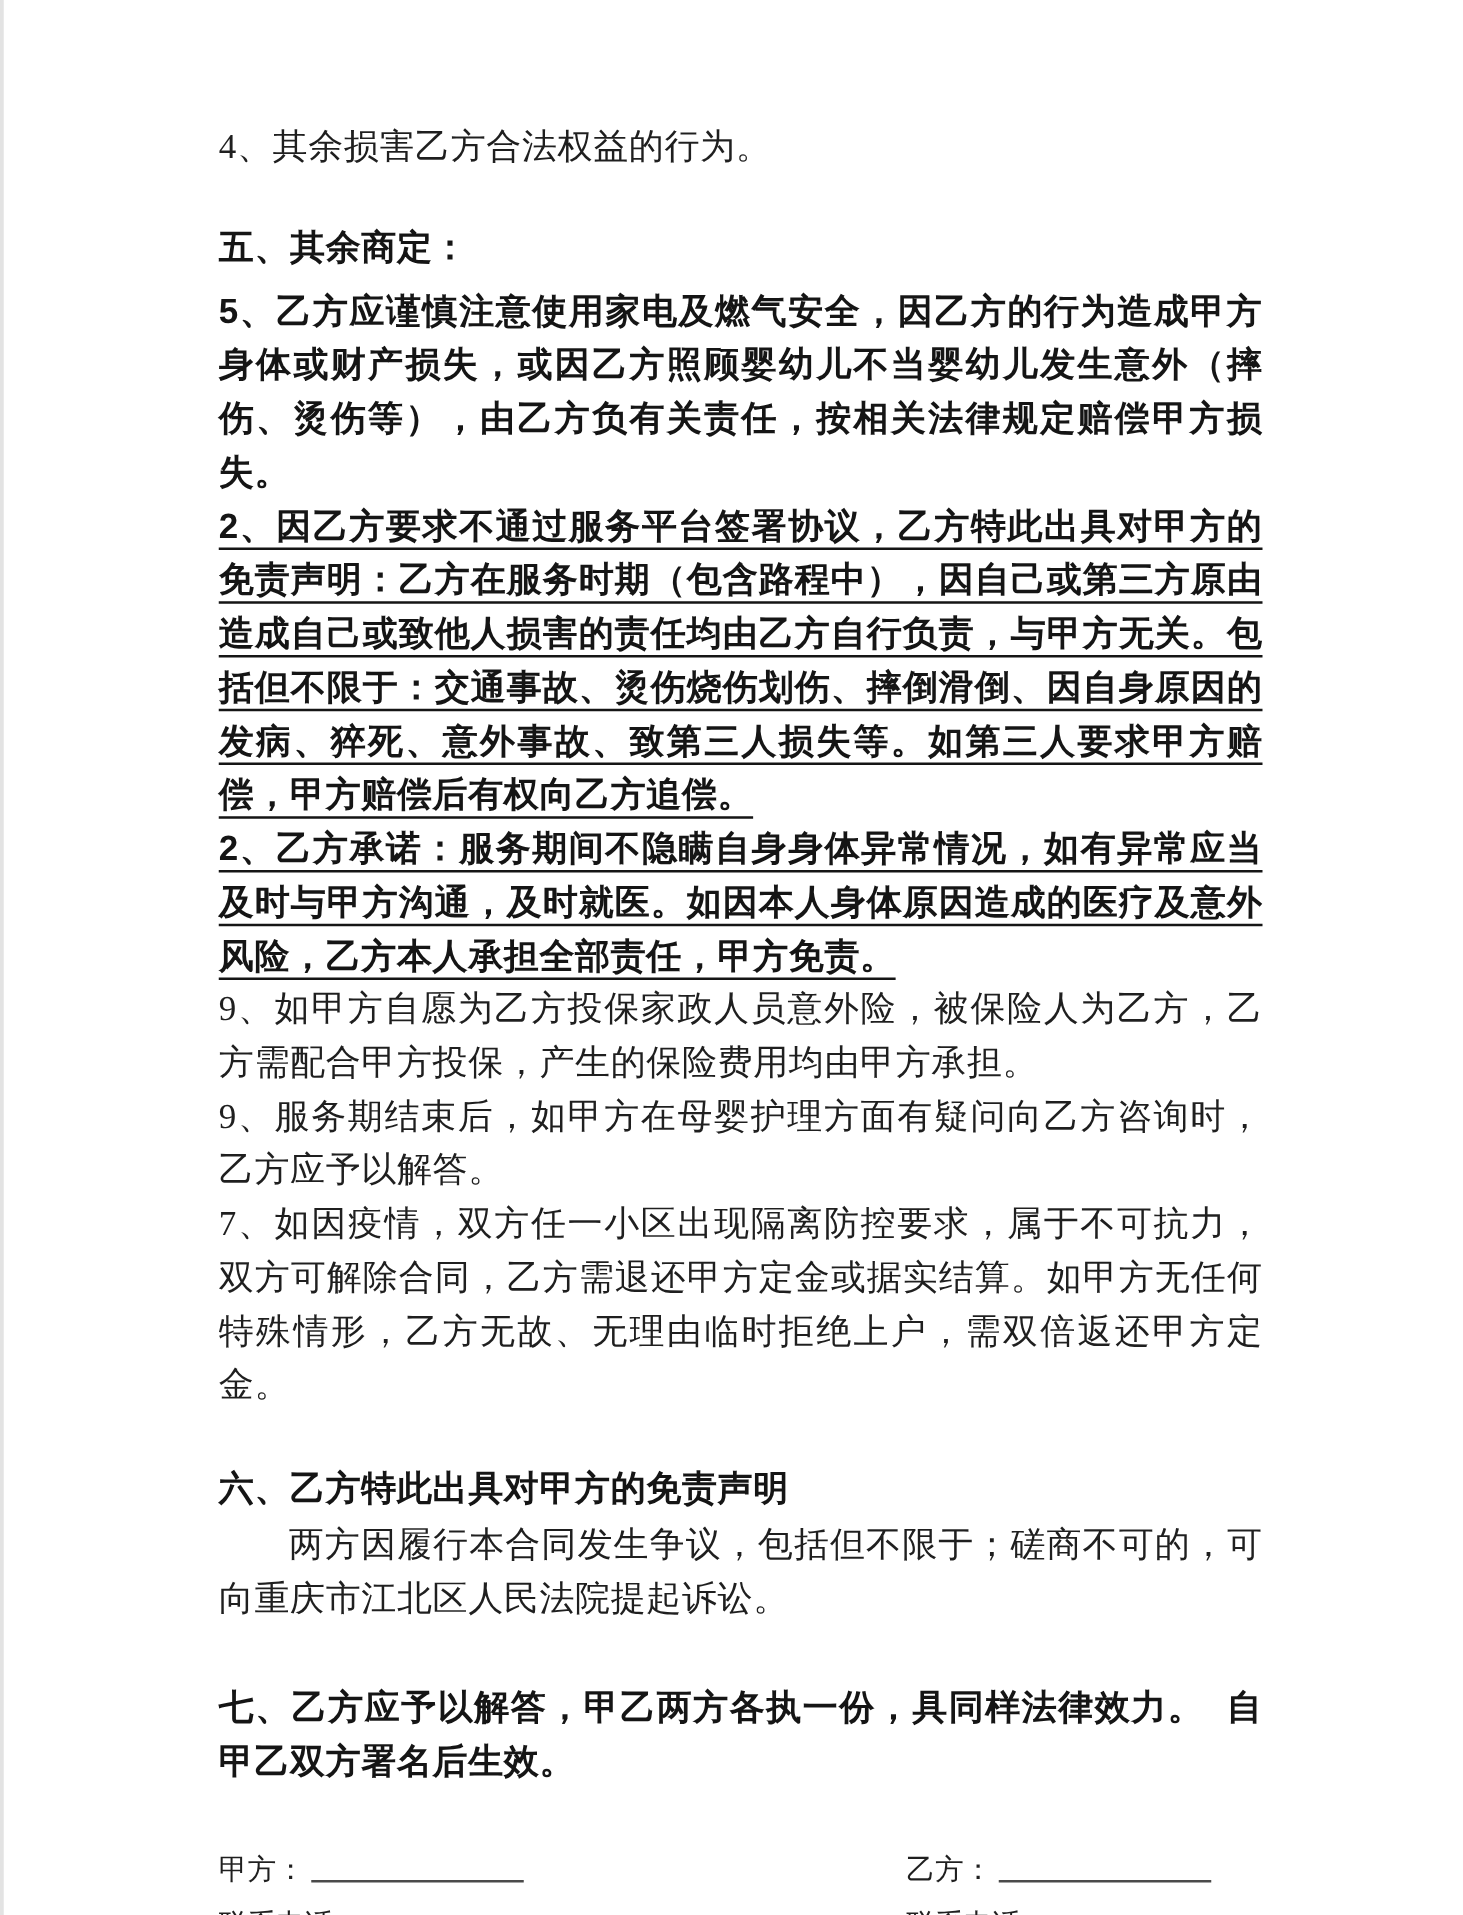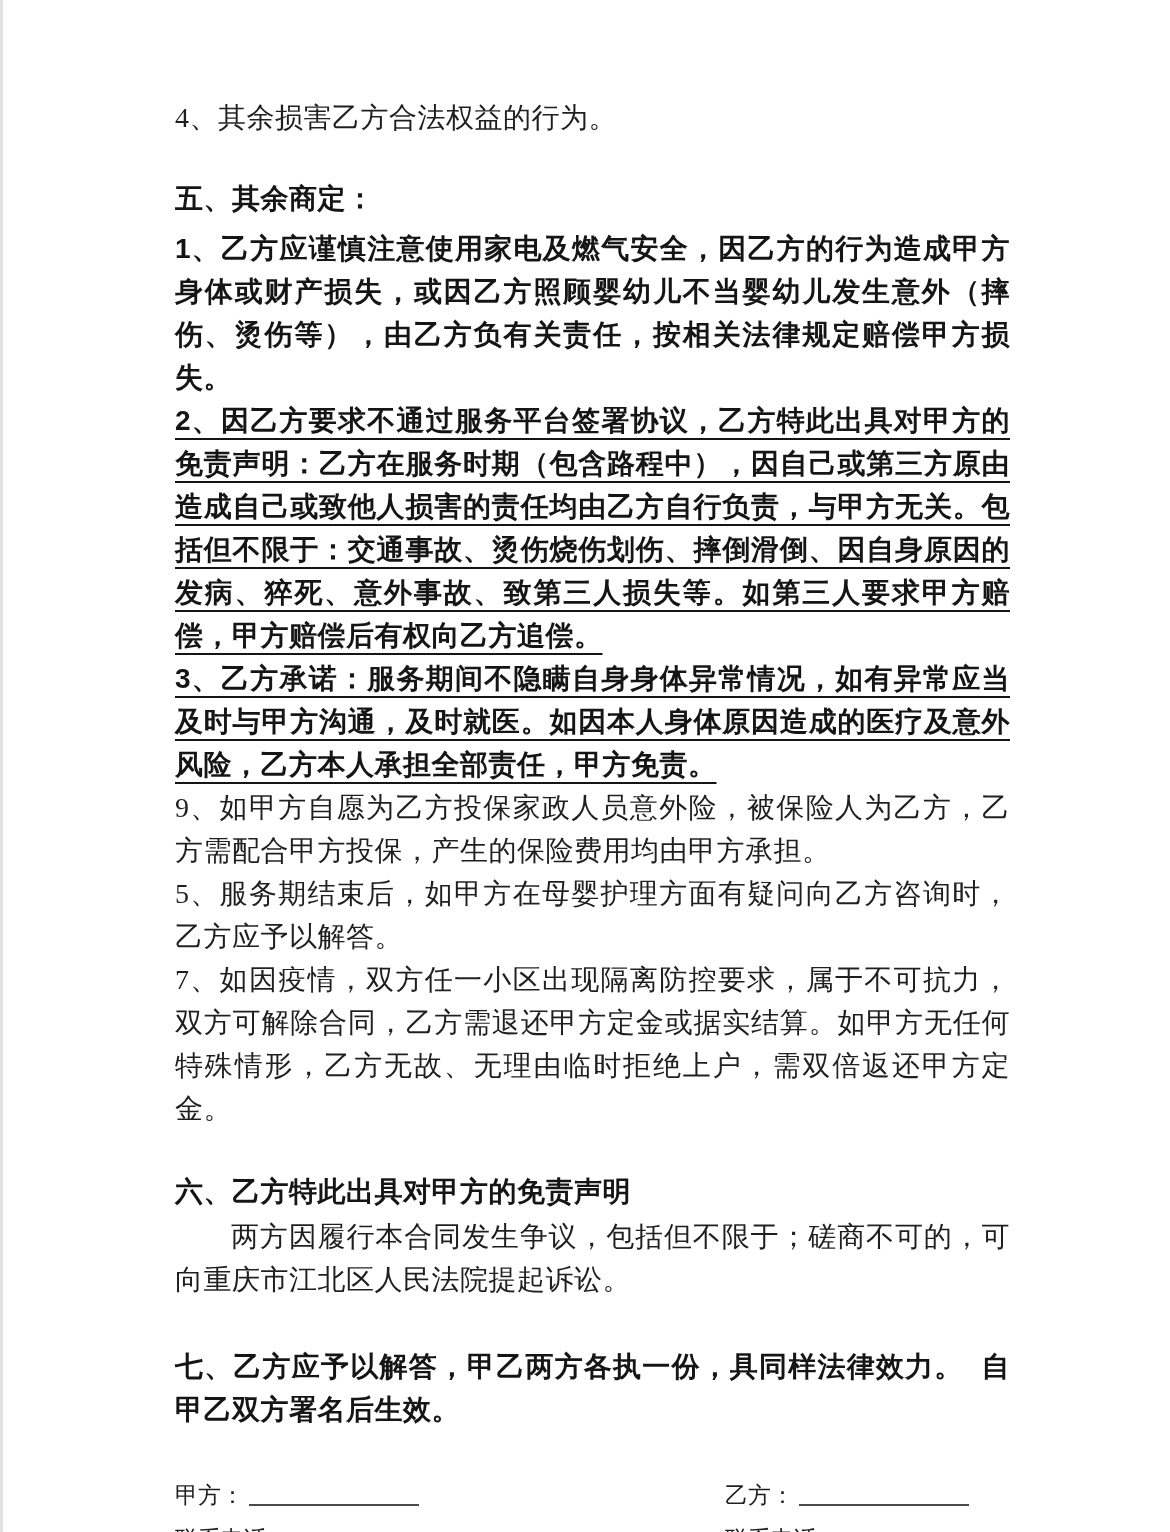--- a/index.html
+++ b/index.html
@@ -76,29 +76,29 @@
 </head>
 <body>
 
 <div class="page">
   <div class="content">
 
     <p>4、其余损害乙方合法权益的行为。</p>
 
     <p class="heading sec5-heading">五、其余商定：</p>
 
-    <p class="bold">1、乙方应谨慎注意使用家电及燃气安全，因乙方的行为造成甲方身体或财产损失，或因乙方照顾婴幼儿不当婴幼儿发生意外（摔伤、烫伤等），由乙方负有关责任，按相关法律规定赔偿甲方损失。</p>
+    <p class="bold">5、乙方应谨慎注意使用家电及燃气安全，因乙方的行为造成甲方身体或财产损失，或因乙方照顾婴幼儿不当婴幼儿发生意外（摔伤、烫伤等），由乙方负有关责任，按相关法律规定赔偿甲方损失。</p>
 
     <p class="bold underline">2、因乙方要求不通过服务平台签署协议，乙方特此出具对甲方的免责声明：乙方在服务时期（包含路程中），因自己或第三方原由造成自己或致他人损害的责任均由乙方自行负责，与甲方无关。包括但不限于：交通事故、烫伤烧伤划伤、摔倒滑倒、因自身原因的发病、猝死、意外事故、致第三人损失等。如第三人要求甲方赔偿，甲方赔偿后有权向乙方追偿。</p>
 
-    <p class="bold underline">3、乙方承诺：服务期间不隐瞒自身身体异常情况，如有异常应当及时与甲方沟通，及时就医。如因本人身体原因造成的医疗及意外风险，乙方本人承担全部责任，甲方免责。</p>
+    <p class="bold underline">2、乙方承诺：服务期间不隐瞒自身身体异常情况，如有异常应当及时与甲方沟通，及时就医。如因本人身体原因造成的医疗及意外风险，乙方本人承担全部责任，甲方免责。</p>
 
     <p>9、如甲方自愿为乙方投保家政人员意外险，被保险人为乙方，乙方需配合甲方投保，产生的保险费用均由甲方承担。</p>
 
-    <p>5、服务期结束后，如甲方在母婴护理方面有疑问向乙方咨询时，乙方应予以解答。</p>
+    <p>9、服务期结束后，如甲方在母婴护理方面有疑问向乙方咨询时，乙方应予以解答。</p>
 
 
     <p>7、如因疫情，双方任一小区出现隔离防控要求，属于不可抗力，双方可解除合同，乙方需退还甲方定金或据实结算。如甲方无任何特殊情形，乙方无故、无理由临时拒绝上户，需双倍返还甲方定金。</p>
 
     <p class="heading sec6-heading">六、乙方特此出具对甲方的免责声明</p>
 
     <p class="indent">两方因履行本合同发生争议，包括但不限于；磋商不可的，可向重庆市江北区人民法院提起诉讼。</p>
 
     <p class="heading sec7-heading">七、乙方应予以解答，甲乙两方各执一份，具同样法律效力。 自甲乙双方署名后生效。</p>
 

